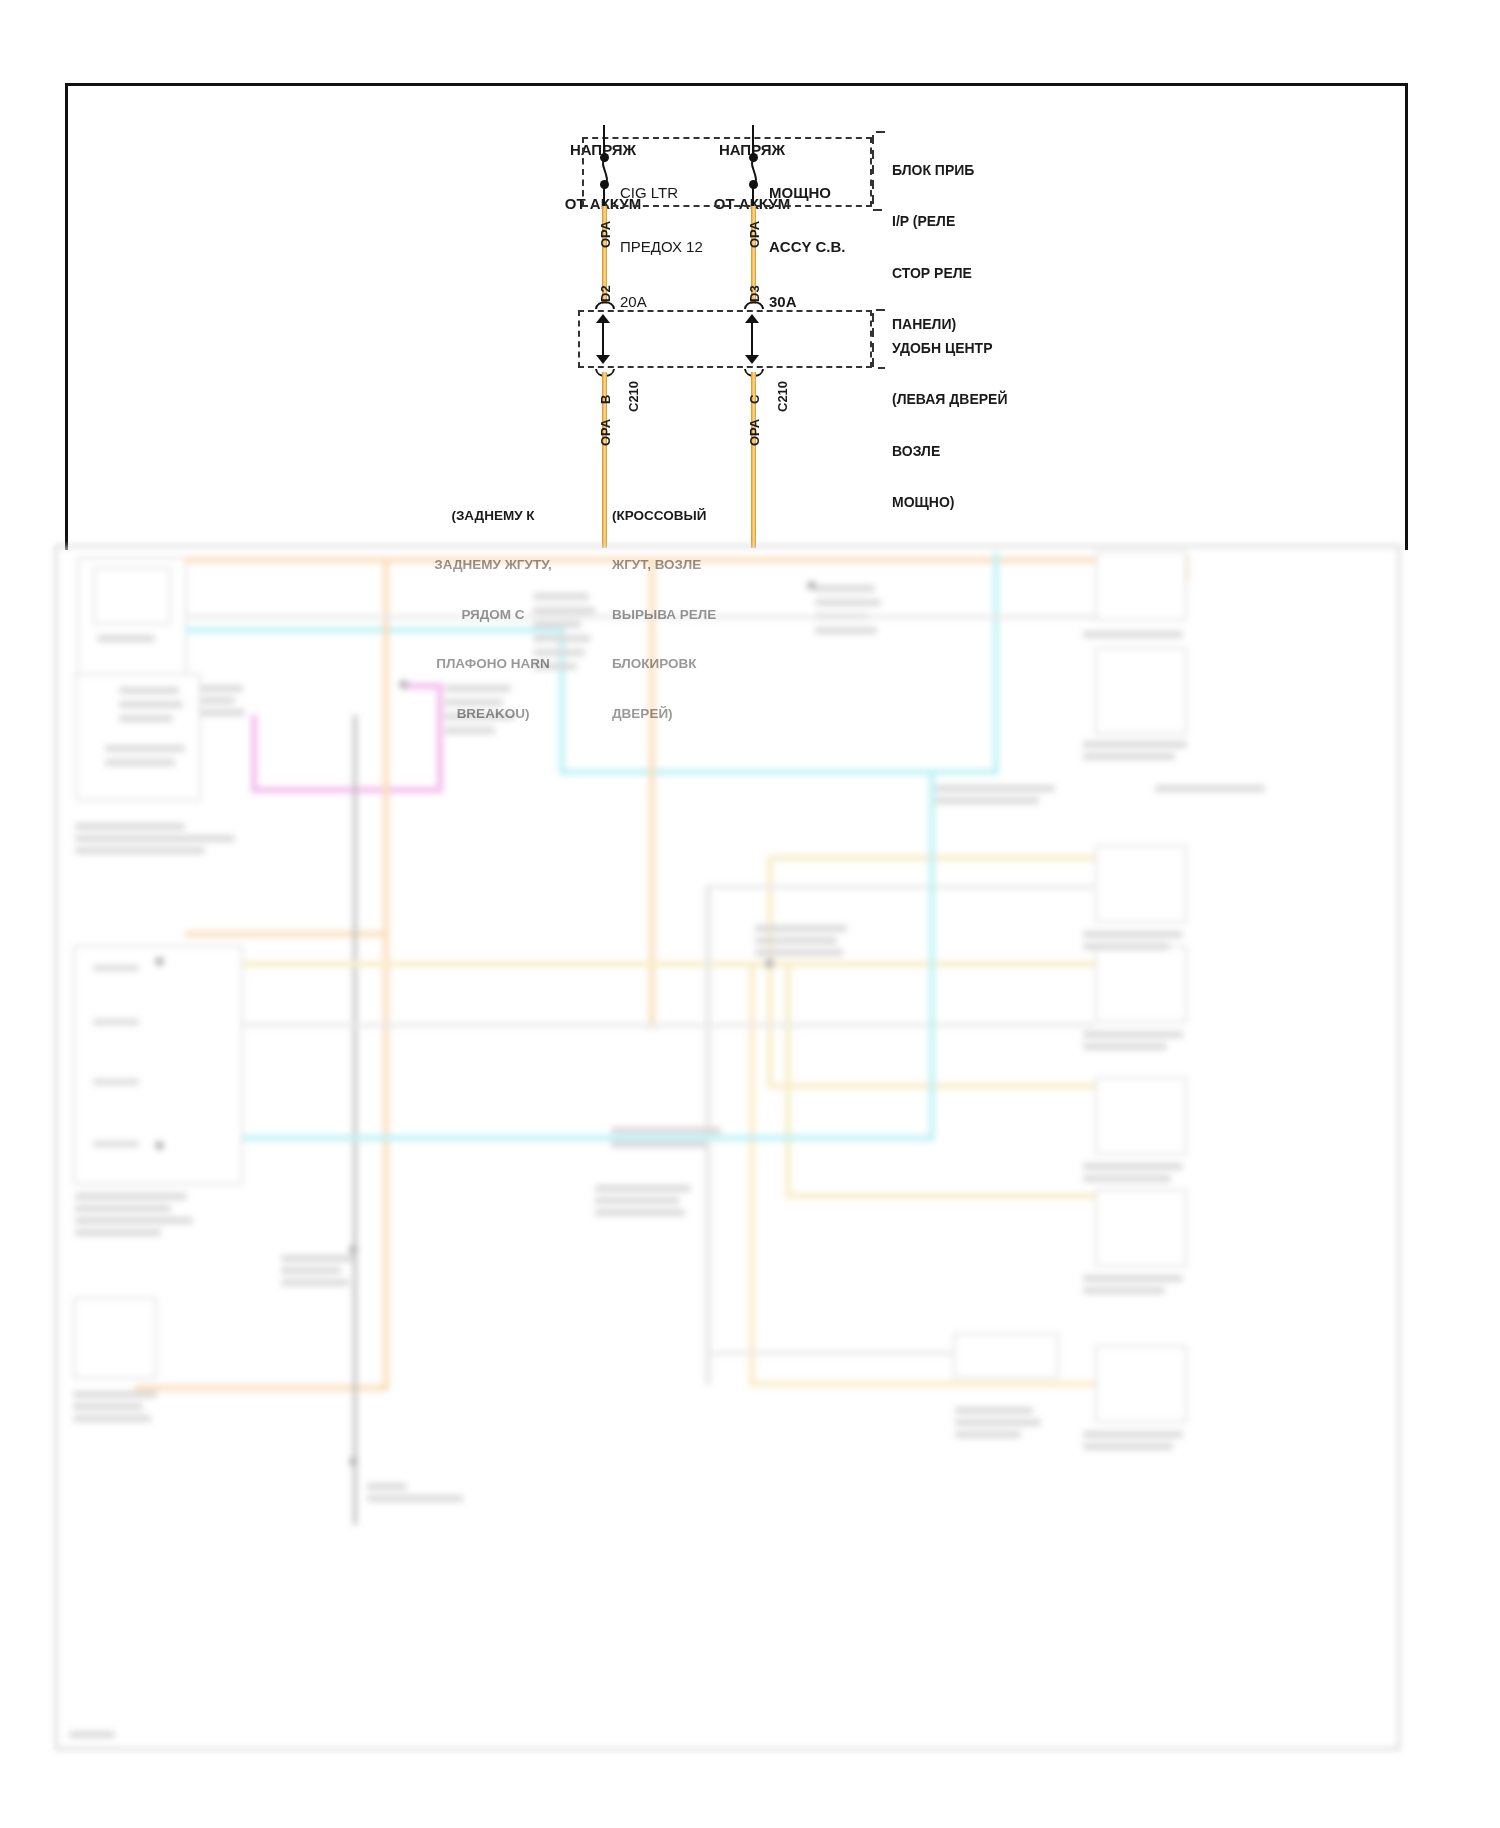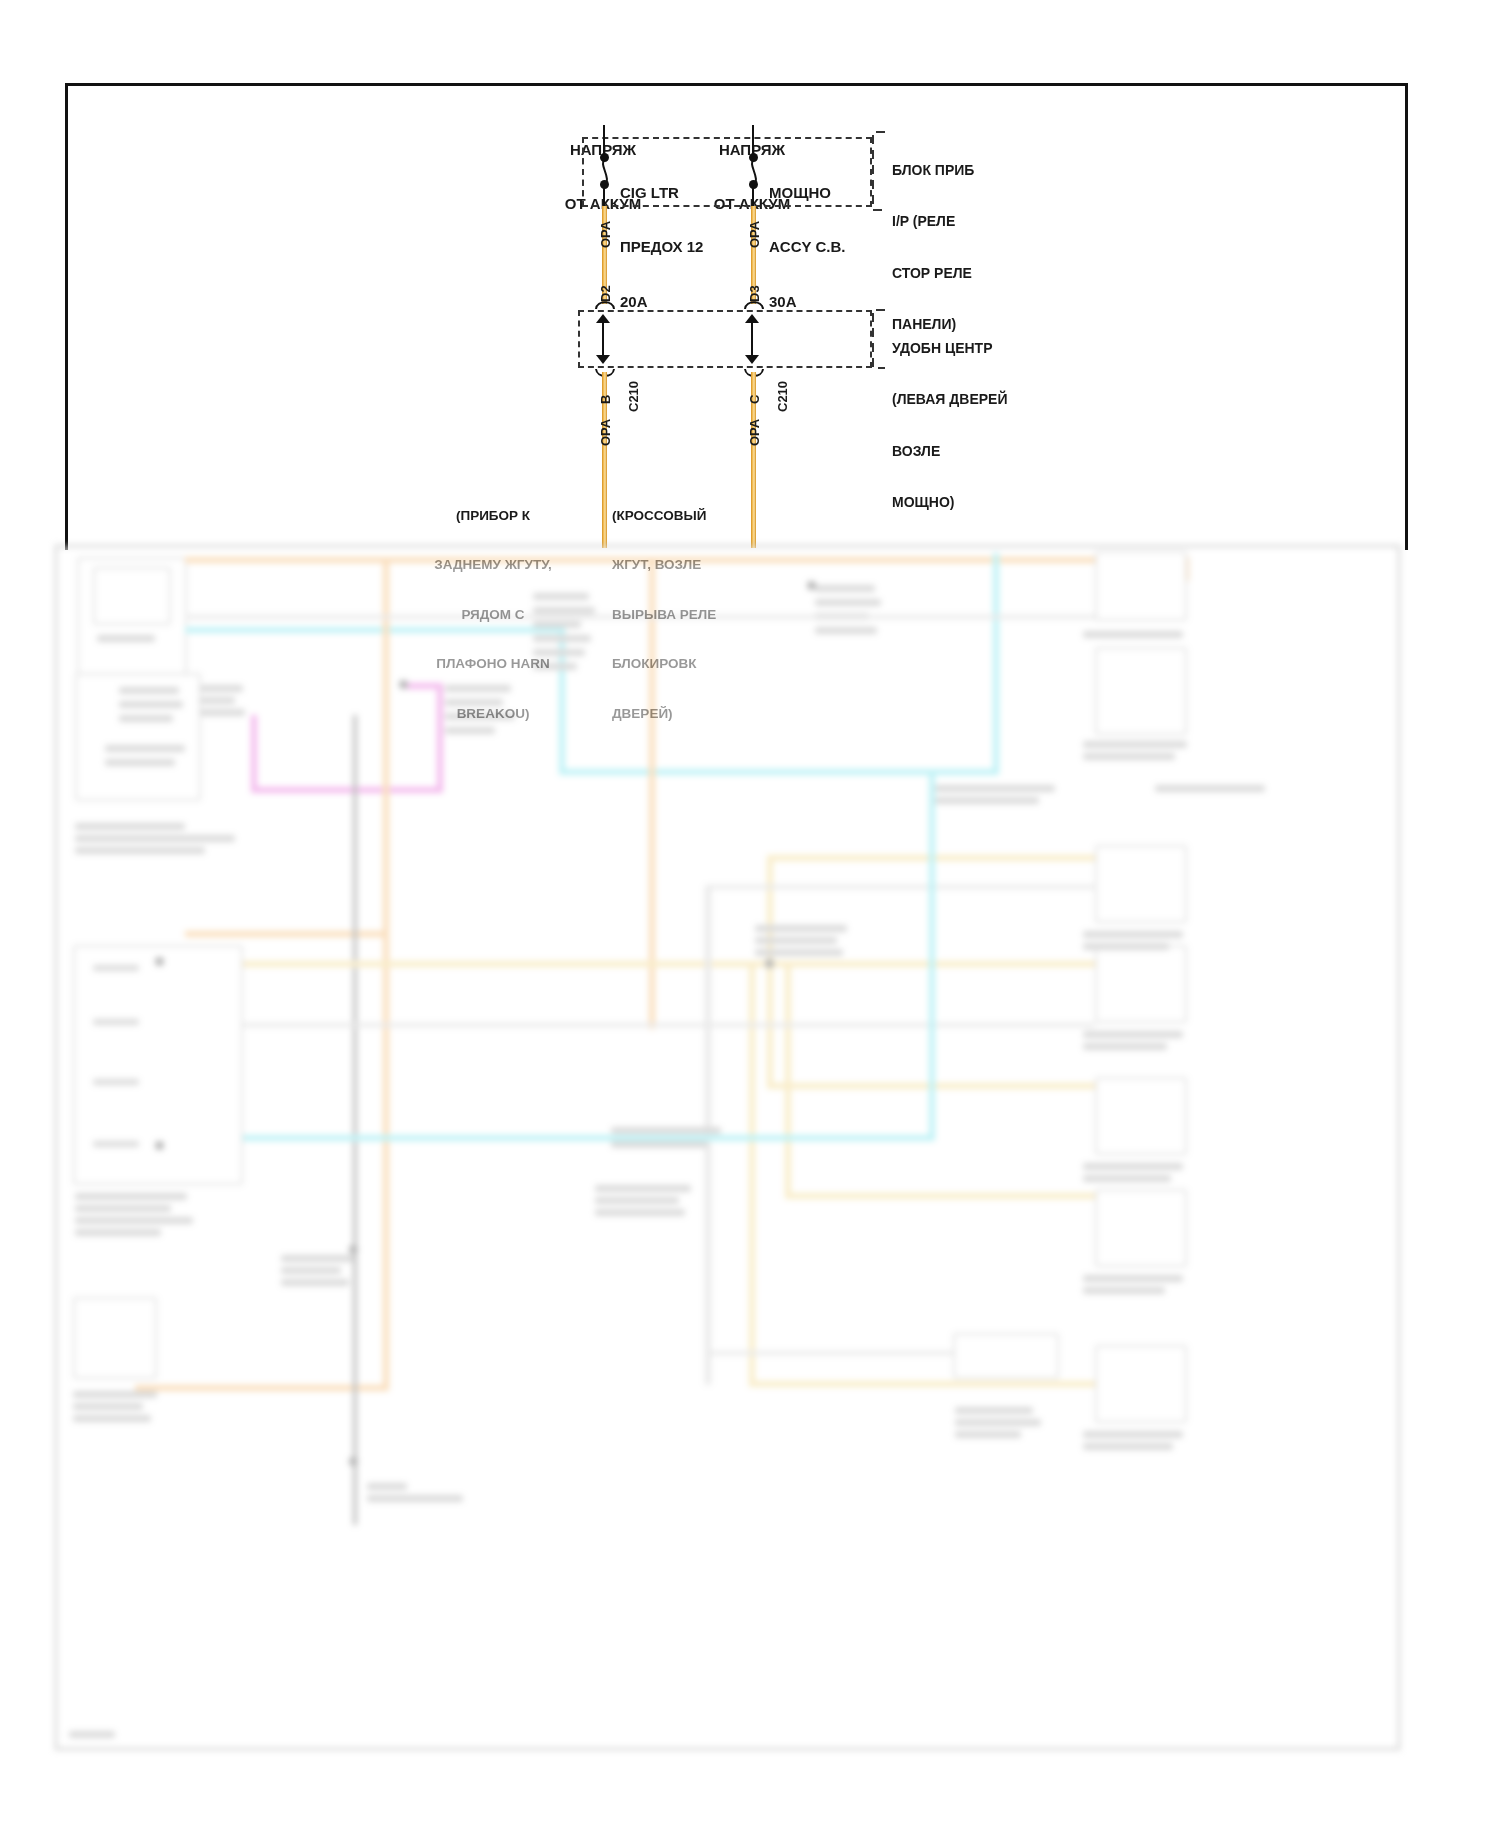--- a/index.html
+++ b/index.html
@@ -81,21 +81,21 @@
 <div class="blk" style="left:603px;top:137px;width:2px;height:22px;"></div>
 <div class="blk" style="left:752px;top:137px;width:2px;height:22px;"></div>
 <div class="blk" style="left:603px;top:125px;width:2px;height:14px;"></div>
 <div class="blk" style="left:752px;top:125px;width:2px;height:14px;"></div>
 
 <div class="dot" style="left:600px;top:153px;"></div>
 <div class="dot" style="left:600px;top:180px;"></div>
 <svg class="fuse-arc" style="left:596px;top:155px;" viewBox="0 0 18 32">
   <path d="M9 1 C 2 7, 16 18, 9 30" stroke="#111" stroke-width="2" fill="none"></path>
 </svg>
-<div class="txt l" style="left:620px;top:147px;font-size:15px;font-weight:700;">
+<div class="txt l" style="left:620px;top:147px;font-size:15px;font-weight:400;">
   <div>CIG LTR</div>
   <div>ПРЕДОХ 12</div>
   <div>20A</div>
 </div>
 
 <div class="dot" style="left:749px;top:153px;"></div>
 <div class="dot" style="left:749px;top:180px;"></div>
 <svg class="fuse-arc" style="left:745px;top:155px;" viewBox="0 0 18 32">
   <path d="M9 1 C 2 7, 16 18, 9 30" stroke="#111" stroke-width="2" fill="none"></path>
 </svg>
@@ -170,21 +170,21 @@
 <div class="vert" style="left:598px;top:404px;font-size:13px;font-weight:600;">B</div>
 <div class="vert" style="left:747px;top:404px;font-size:13px;font-weight:600;">C</div>
 
 <div class="vert" style="left:626px;top:412px;font-size:13px;font-weight:600;">C210</div>
 <div class="vert" style="left:775px;top:412px;font-size:13px;font-weight:600;">C210</div>
 
 <div class="vert" style="left:598px;top:446px;font-size:13px;font-weight:600;">ОРА</div>
 <div class="vert" style="left:747px;top:446px;font-size:13px;font-weight:600;">ОРА</div>
 
 <div class="txt c" style="left:388px;top:475px;width:210px;font-size:13.5px;font-weight:600;">
-  <div>(ПРИБОР К</div>
+  <div>(ЗАДНЕМУ К</div>
   <div>ЗАДНЕМУ ЖГУТУ,</div>
   <div>РЯДОМ С</div>
   <div>ПЛАФОНО HARN</div>
   <div>BREAKOU)</div>
 </div>
 
 <div class="txt l" style="left:612px;top:475px;width:190px;font-size:13.5px;font-weight:600;">
   <div>(КРОССОВЫЙ</div>
   <div>ЖГУТ, ВОЗЛЕ</div>
   <div>ВЫРЫВА РЕЛЕ</div>

